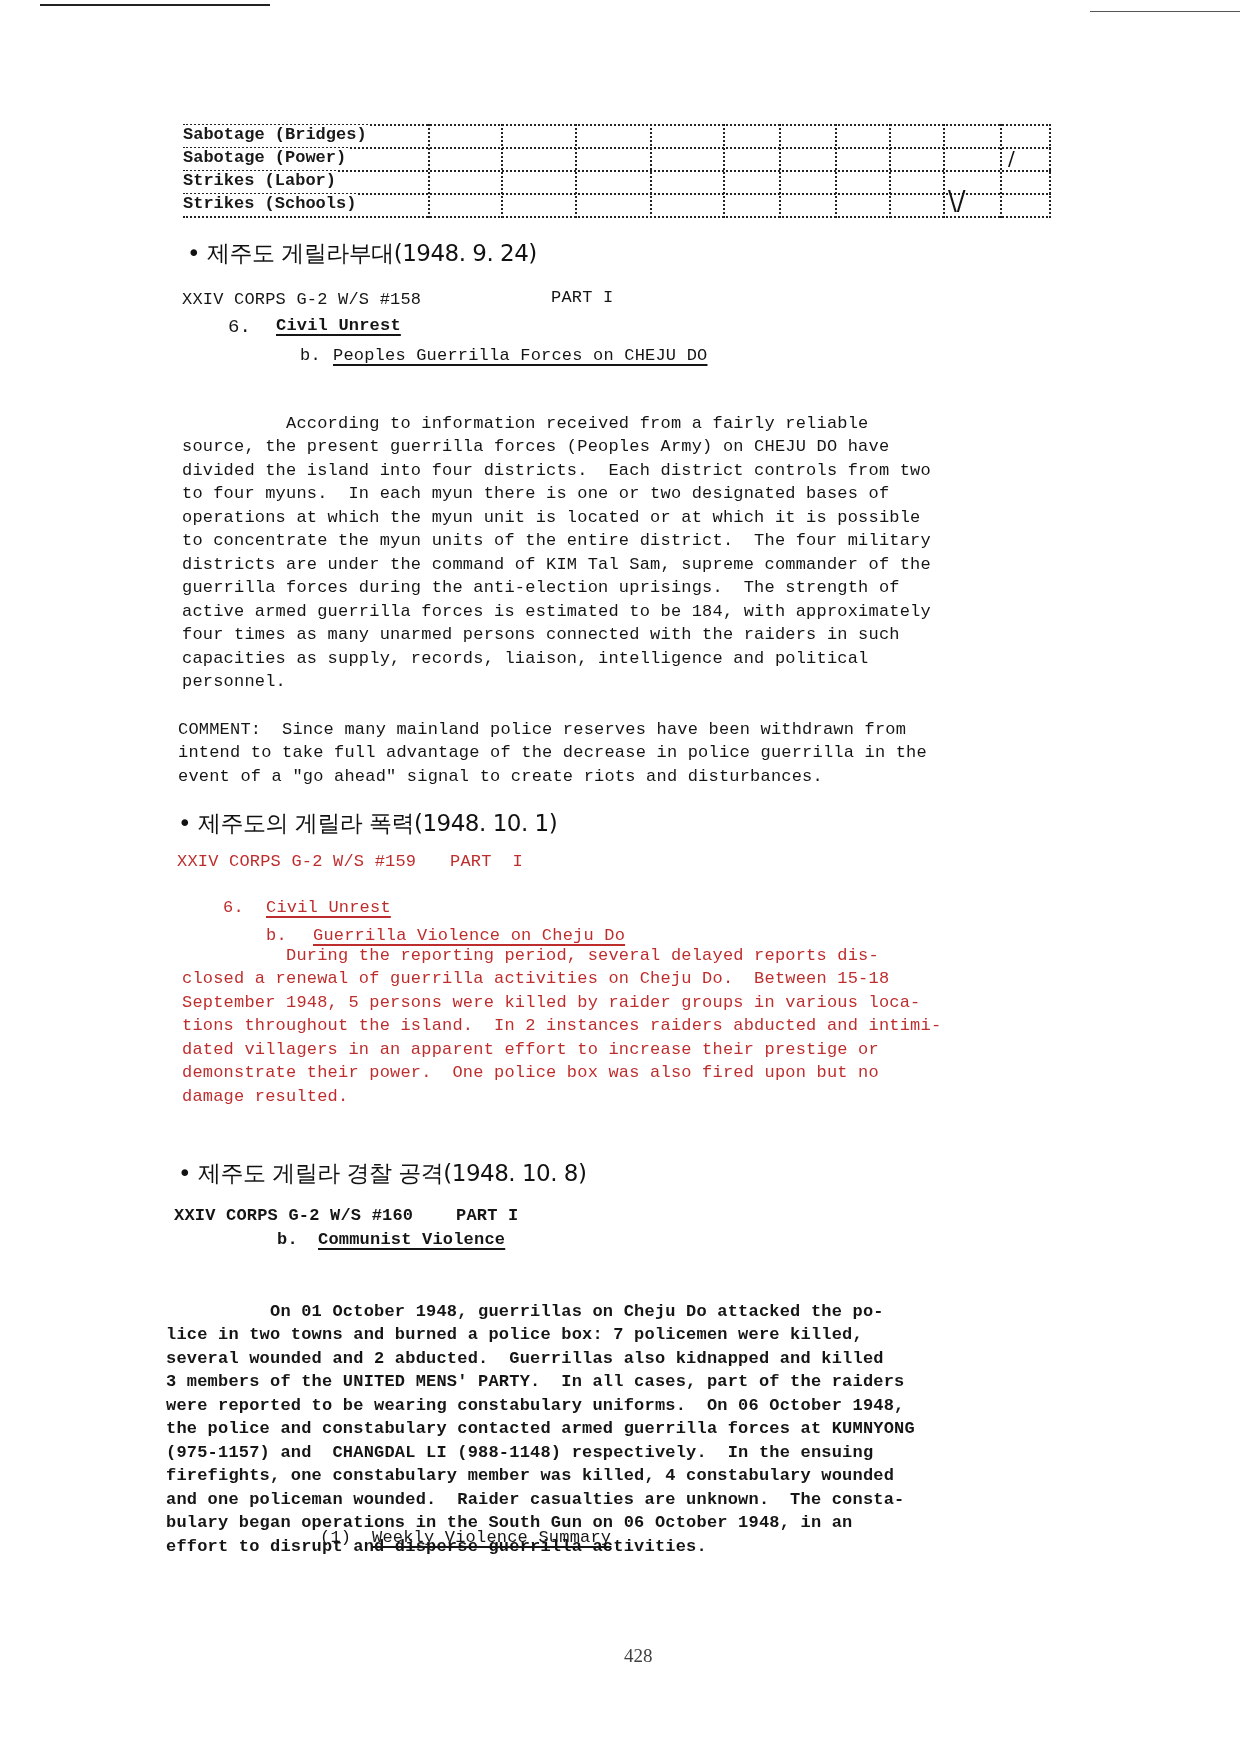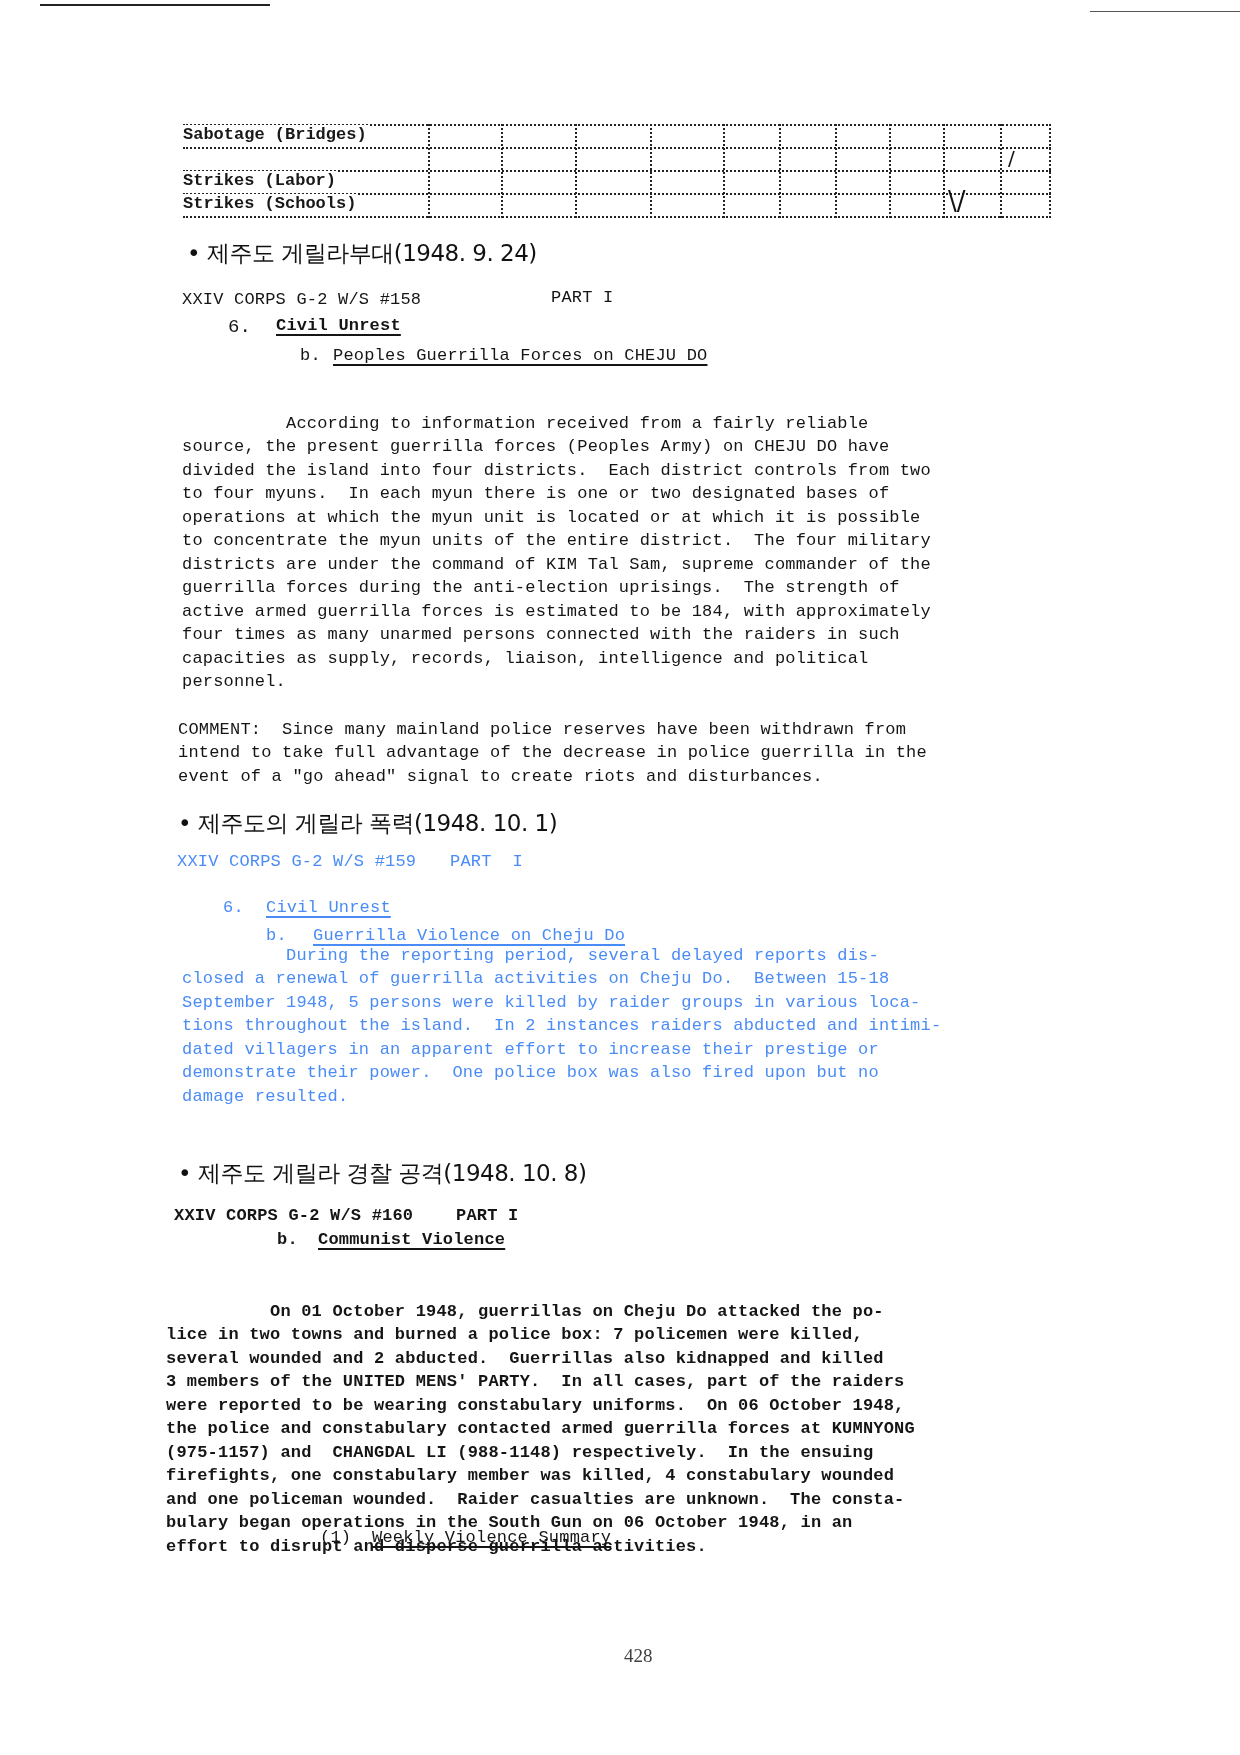--- a/index.html
+++ b/index.html
@@ -15,21 +15,21 @@
   .grid { position: absolute; left: 183px; top: 124px; width: 868px; height: 94px; }
   .grid-row { position: absolute; left: 0; height: 23px; width: 868px; }
   .grid-row .label { position: absolute; left: 0; top: 1px; font-family: "Liberation Mono", monospace; font-size: 17px; font-weight: bold; color: #181818; background: #fff; padding-right: 2px; }
   .hline { position: absolute; left: 0; width: 868px; height: 0; border-top: 2px dotted #222; }
   .vline { position: absolute; top: 0; height: 94px; width: 0; border-left: 2px dotted #222; }
   .check-mark { position: absolute; font-family: "DejaVu Sans", sans-serif; font-size: 26px; color: #111; }
 
   .u { text-decoration: underline; text-decoration-thickness: 2px; text-underline-offset: 4px; }
   .para { position: absolute; white-space: pre; line-height: 23.5px; }
   .bold { font-weight: bold; }
-  .faint { color: #3b82f6; opacity: 0.92; }
+  .faint { color: #b91c1c; opacity: 0.92; }
   .pagenum { position: absolute; left: 624px; top: 1645px; font-family: "Liberation Serif", "DejaVu Serif", serif; font-size: 19px; color: #404040; }
 </style>
 </head>
 <body>
 
 <div class="scanline-top-left"></div>
 <div class="scanline-top-right"></div>
 
 <div class="grid">
   <div class="hline" style="top:0px"></div>
@@ -45,20 +45,23 @@
   <div class="vline" style="left:540px"></div>
   <div class="vline" style="left:596px"></div>
   <div class="vline" style="left:652px"></div>
   <div class="vline" style="left:706px"></div>
   <div class="vline" style="left:760px"></div>
   <div class="vline" style="left:817px"></div>
   <div class="vline" style="left:866px"></div>
 
   <div class="grid-row" style="top:0px">
     <span class="label">Sabotage (Bridges)</span>
+  </div>
+  <div class="grid-row" style="top:23px">
+    <span class="label">Sabotage (Power)</span>
   </div>
   <div class="grid-row" style="top:46px">
     <span class="label">Strikes (Labor)</span>
   </div>
   <div class="grid-row" style="top:69px">
     <span class="label">Strikes (Schools)</span>
   </div>
   <span class="check-mark" style="left:825px; top:22px; font-size:20px;">/</span>
   <span class="check-mark" style="left:765px; top:62px;">\/</span>
 </div>

